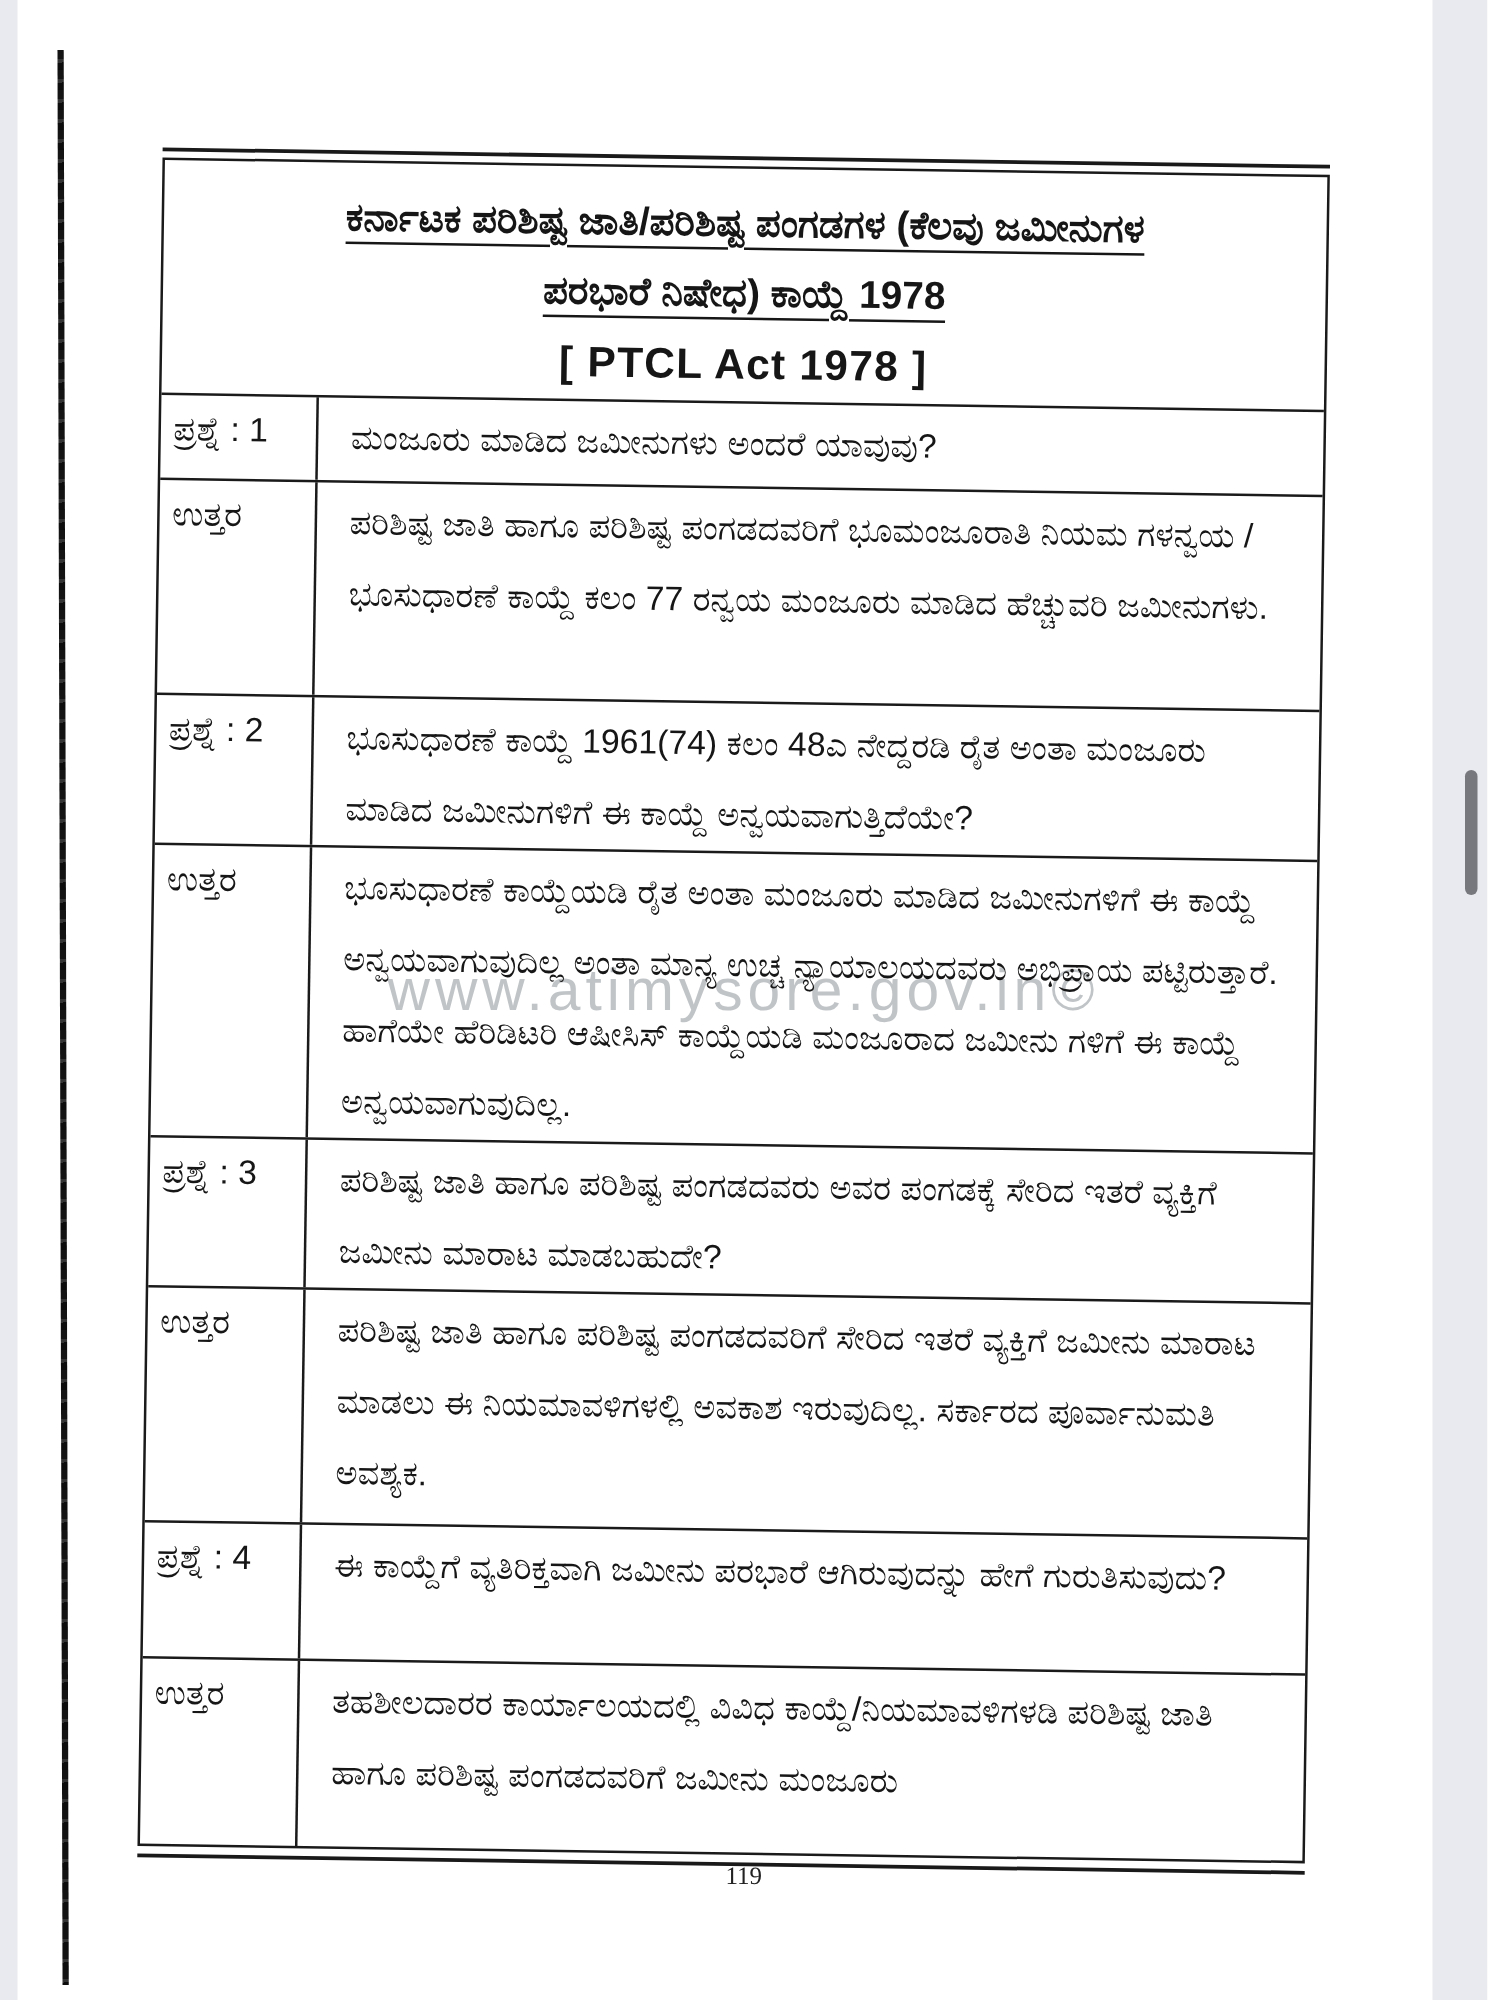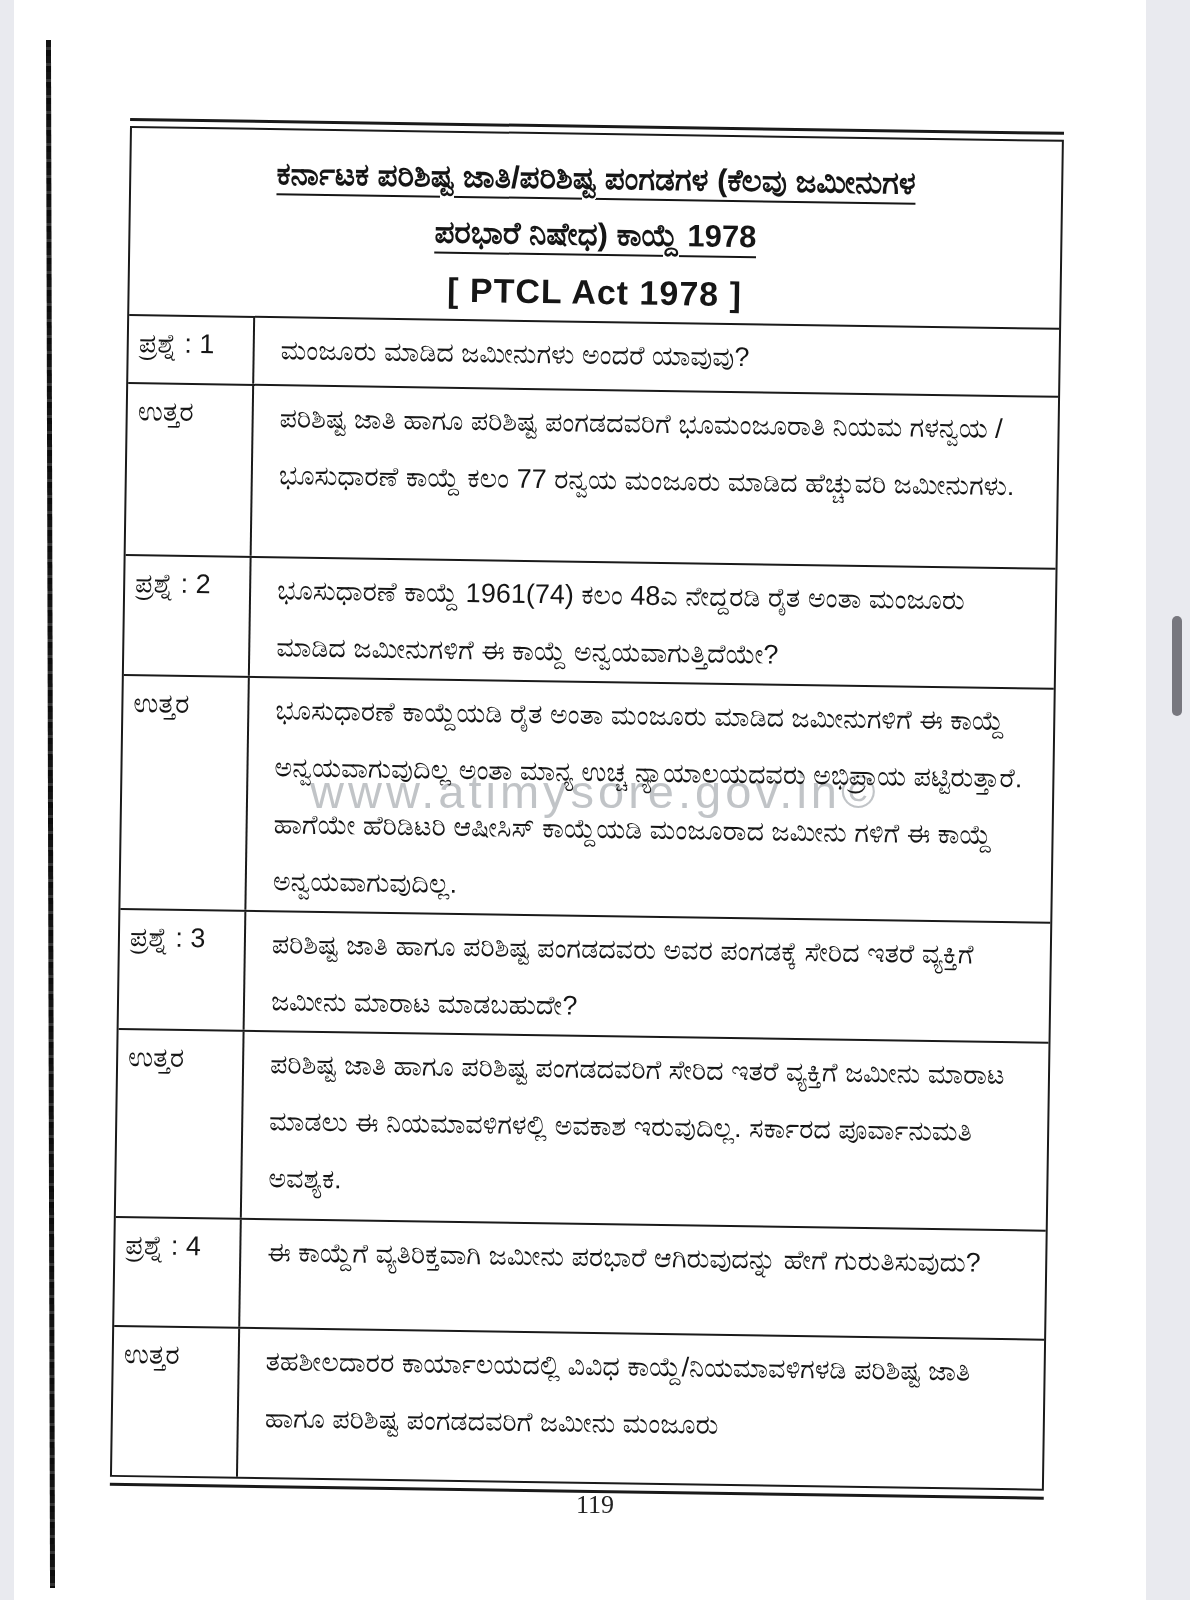--- a/index.html
+++ b/index.html
@@ -142,21 +142,21 @@
   .h-a3 { min-height: 188px; }
   .h-q4 { min-height: 109px; }
   .h-a4 { min-height: 150px; }
 
   .page-number {
     position: absolute;
     left: 0;
     width: 1190px;
     top: 1490px;
     text-align: center;
-    font-size: 26px;
+    font-size: 20px;
     font-family: "Liberation Serif", serif;
     color: #222;
     z-index: 2;
   }
 </style>
 </head>
 <body>
 
 <div class="margin-strip left"></div>
 <div class="margin-strip right"></div>

